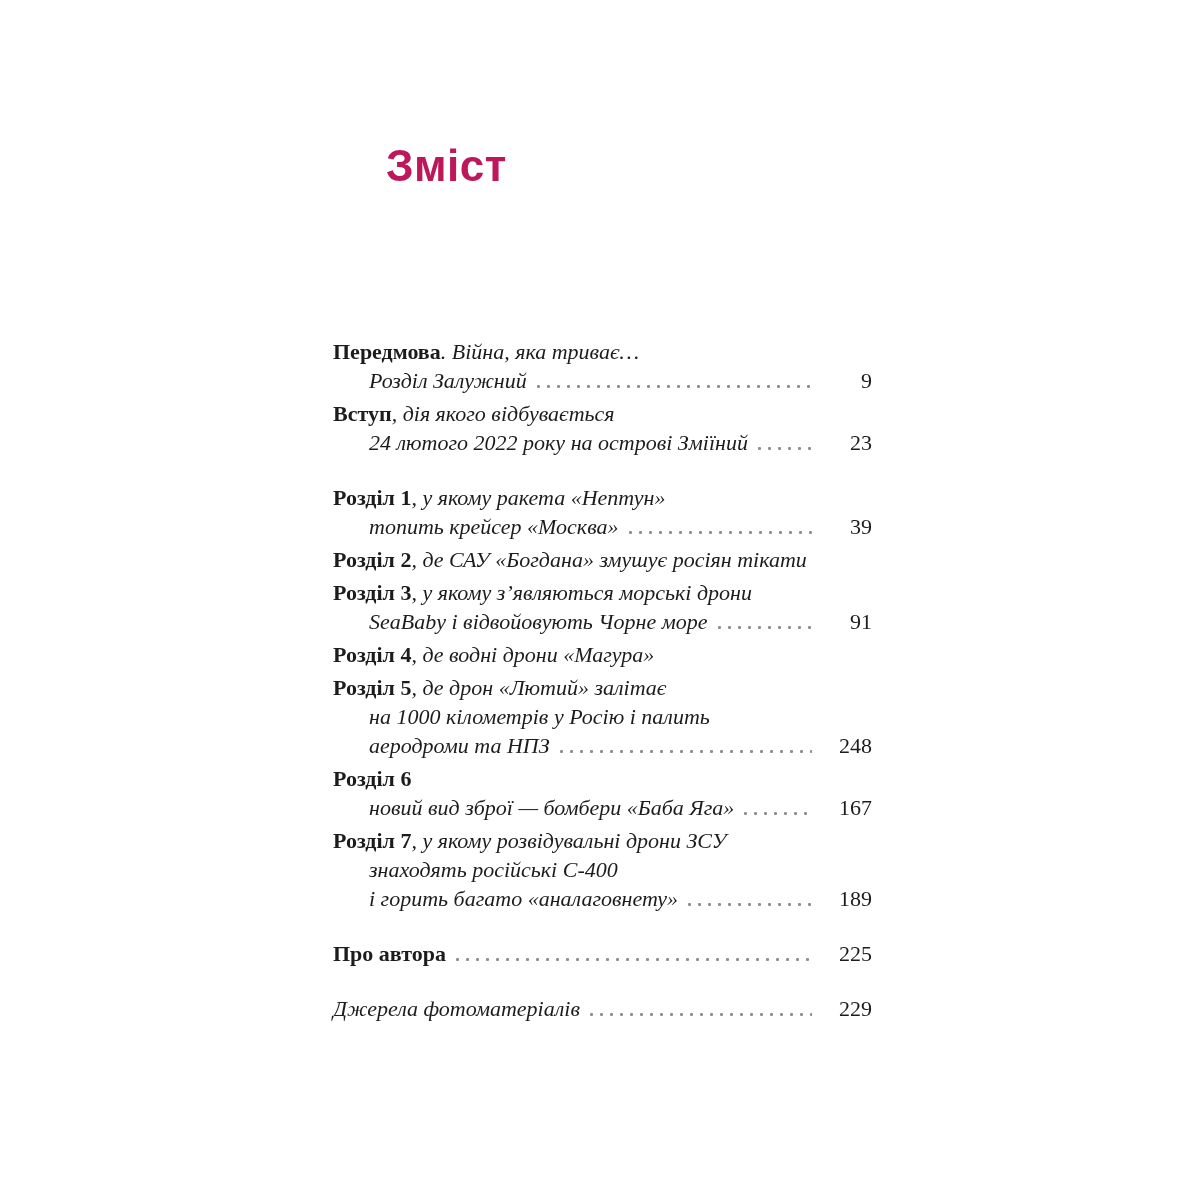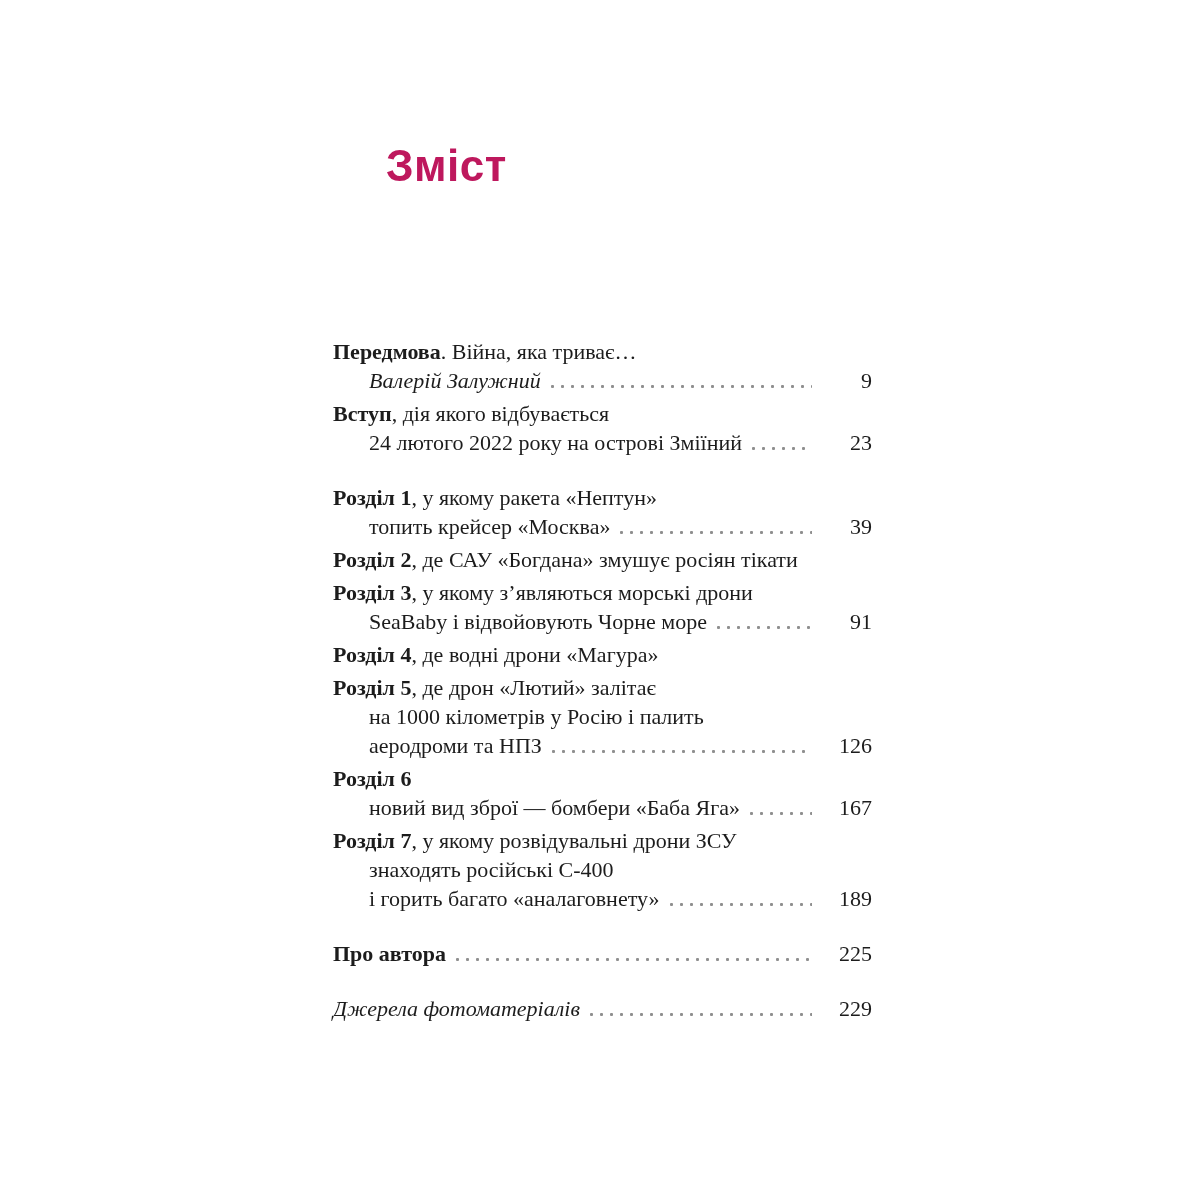--- a/index.html
+++ b/index.html
@@ -44,21 +44,21 @@
   .line {
     display: flex;
     align-items: baseline;
     white-space: pre;
   }
   .line.indent {
     padding-left: 36px;
   }
   .seg.bold   { font-weight: 700; }
   .seg.italic { font-style: italic; }
-  .seg.regular { font-weight: 400; }
+  .seg.regular { font-weight: 400; font-style: italic; }
   .dots {
     flex: 1 1 auto;
     min-width: 18px;
     align-self: stretch;
     margin: 0 16px 0 10px;
     background-image: radial-gradient(circle at 1.5px 1.5px, #8f8f8f 1.35px, rgba(0,0,0,0) 1.6px);
     background-size: 10px 3px;
     background-repeat: repeat-x;
     background-position: left bottom 7px;
   }
@@ -69,21 +69,21 @@
   }
 </style>
 </head>
 <body>
 
 <div class="page">
   <h1 class="title">Зміст</h1>
   <div class="toc">
       <div class="entry">
         <div class="line"><span class="seg bold">Передмова</span><span class="seg regular">. Війна, яка триває…</span></div>
-        <div class="line indent"><span class="seg italic">Валерій Залужний</span><span class="dots"></span><span class="pagenum">9</span></div>
+        <div class="line indent"><span class="seg italic">Розділ Залужний</span><span class="dots"></span><span class="pagenum">9</span></div>
       </div>
       <div class="entry">
         <div class="line"><span class="seg bold">Вступ</span><span class="seg regular">, дія якого відбувається</span></div>
         <div class="line indent"><span class="seg regular">24 лютого 2022 року на острові Зміїний</span><span class="dots"></span><span class="pagenum">23</span></div>
       </div>
       <div class="entry section-break">
         <div class="line"><span class="seg bold">Розділ 1</span><span class="seg regular">, у якому ракета «Нептун»</span></div>
         <div class="line indent"><span class="seg regular">топить крейсер «Москва»</span><span class="dots"></span><span class="pagenum">39</span></div>
       </div>
       <div class="entry">
@@ -92,21 +92,21 @@
       <div class="entry">
         <div class="line"><span class="seg bold">Розділ 3</span><span class="seg regular">, у якому з’являються морські дрони</span></div>
         <div class="line indent"><span class="seg regular">SeaBaby і відвойовують Чорне море</span><span class="dots"></span><span class="pagenum">91</span></div>
       </div>
       <div class="entry">
         <div class="line"><span class="seg bold">Розділ 4</span><span class="seg regular">, де водні дрони «Магура»</span></div>
       </div>
       <div class="entry">
         <div class="line"><span class="seg bold">Розділ 5</span><span class="seg regular">, де дрон «Лютий» залітає</span></div>
         <div class="line indent"><span class="seg regular">на 1000 кілометрів у Росію і палить</span></div>
-        <div class="line indent"><span class="seg regular">аеродроми та НПЗ</span><span class="dots"></span><span class="pagenum">126</span></div>
+        <div class="line indent"><span class="seg regular">аеродроми та НПЗ</span><span class="dots"></span><span class="pagenum">248</span></div>
       </div>
       <div class="entry">
         <div class="line"><span class="seg bold">Розділ 6</span></div>
         <div class="line indent"><span class="seg regular">новий вид зброї — бомбери «Баба Яга»</span><span class="dots"></span><span class="pagenum">167</span></div>
       </div>
       <div class="entry">
         <div class="line"><span class="seg bold">Розділ 7</span><span class="seg regular">, у якому розвідувальні дрони ЗСУ</span></div>
         <div class="line indent"><span class="seg regular">знаходять російські С-400</span></div>
         <div class="line indent"><span class="seg regular">і горить багато «аналаговнету»</span><span class="dots"></span><span class="pagenum">189</span></div>
       </div>

